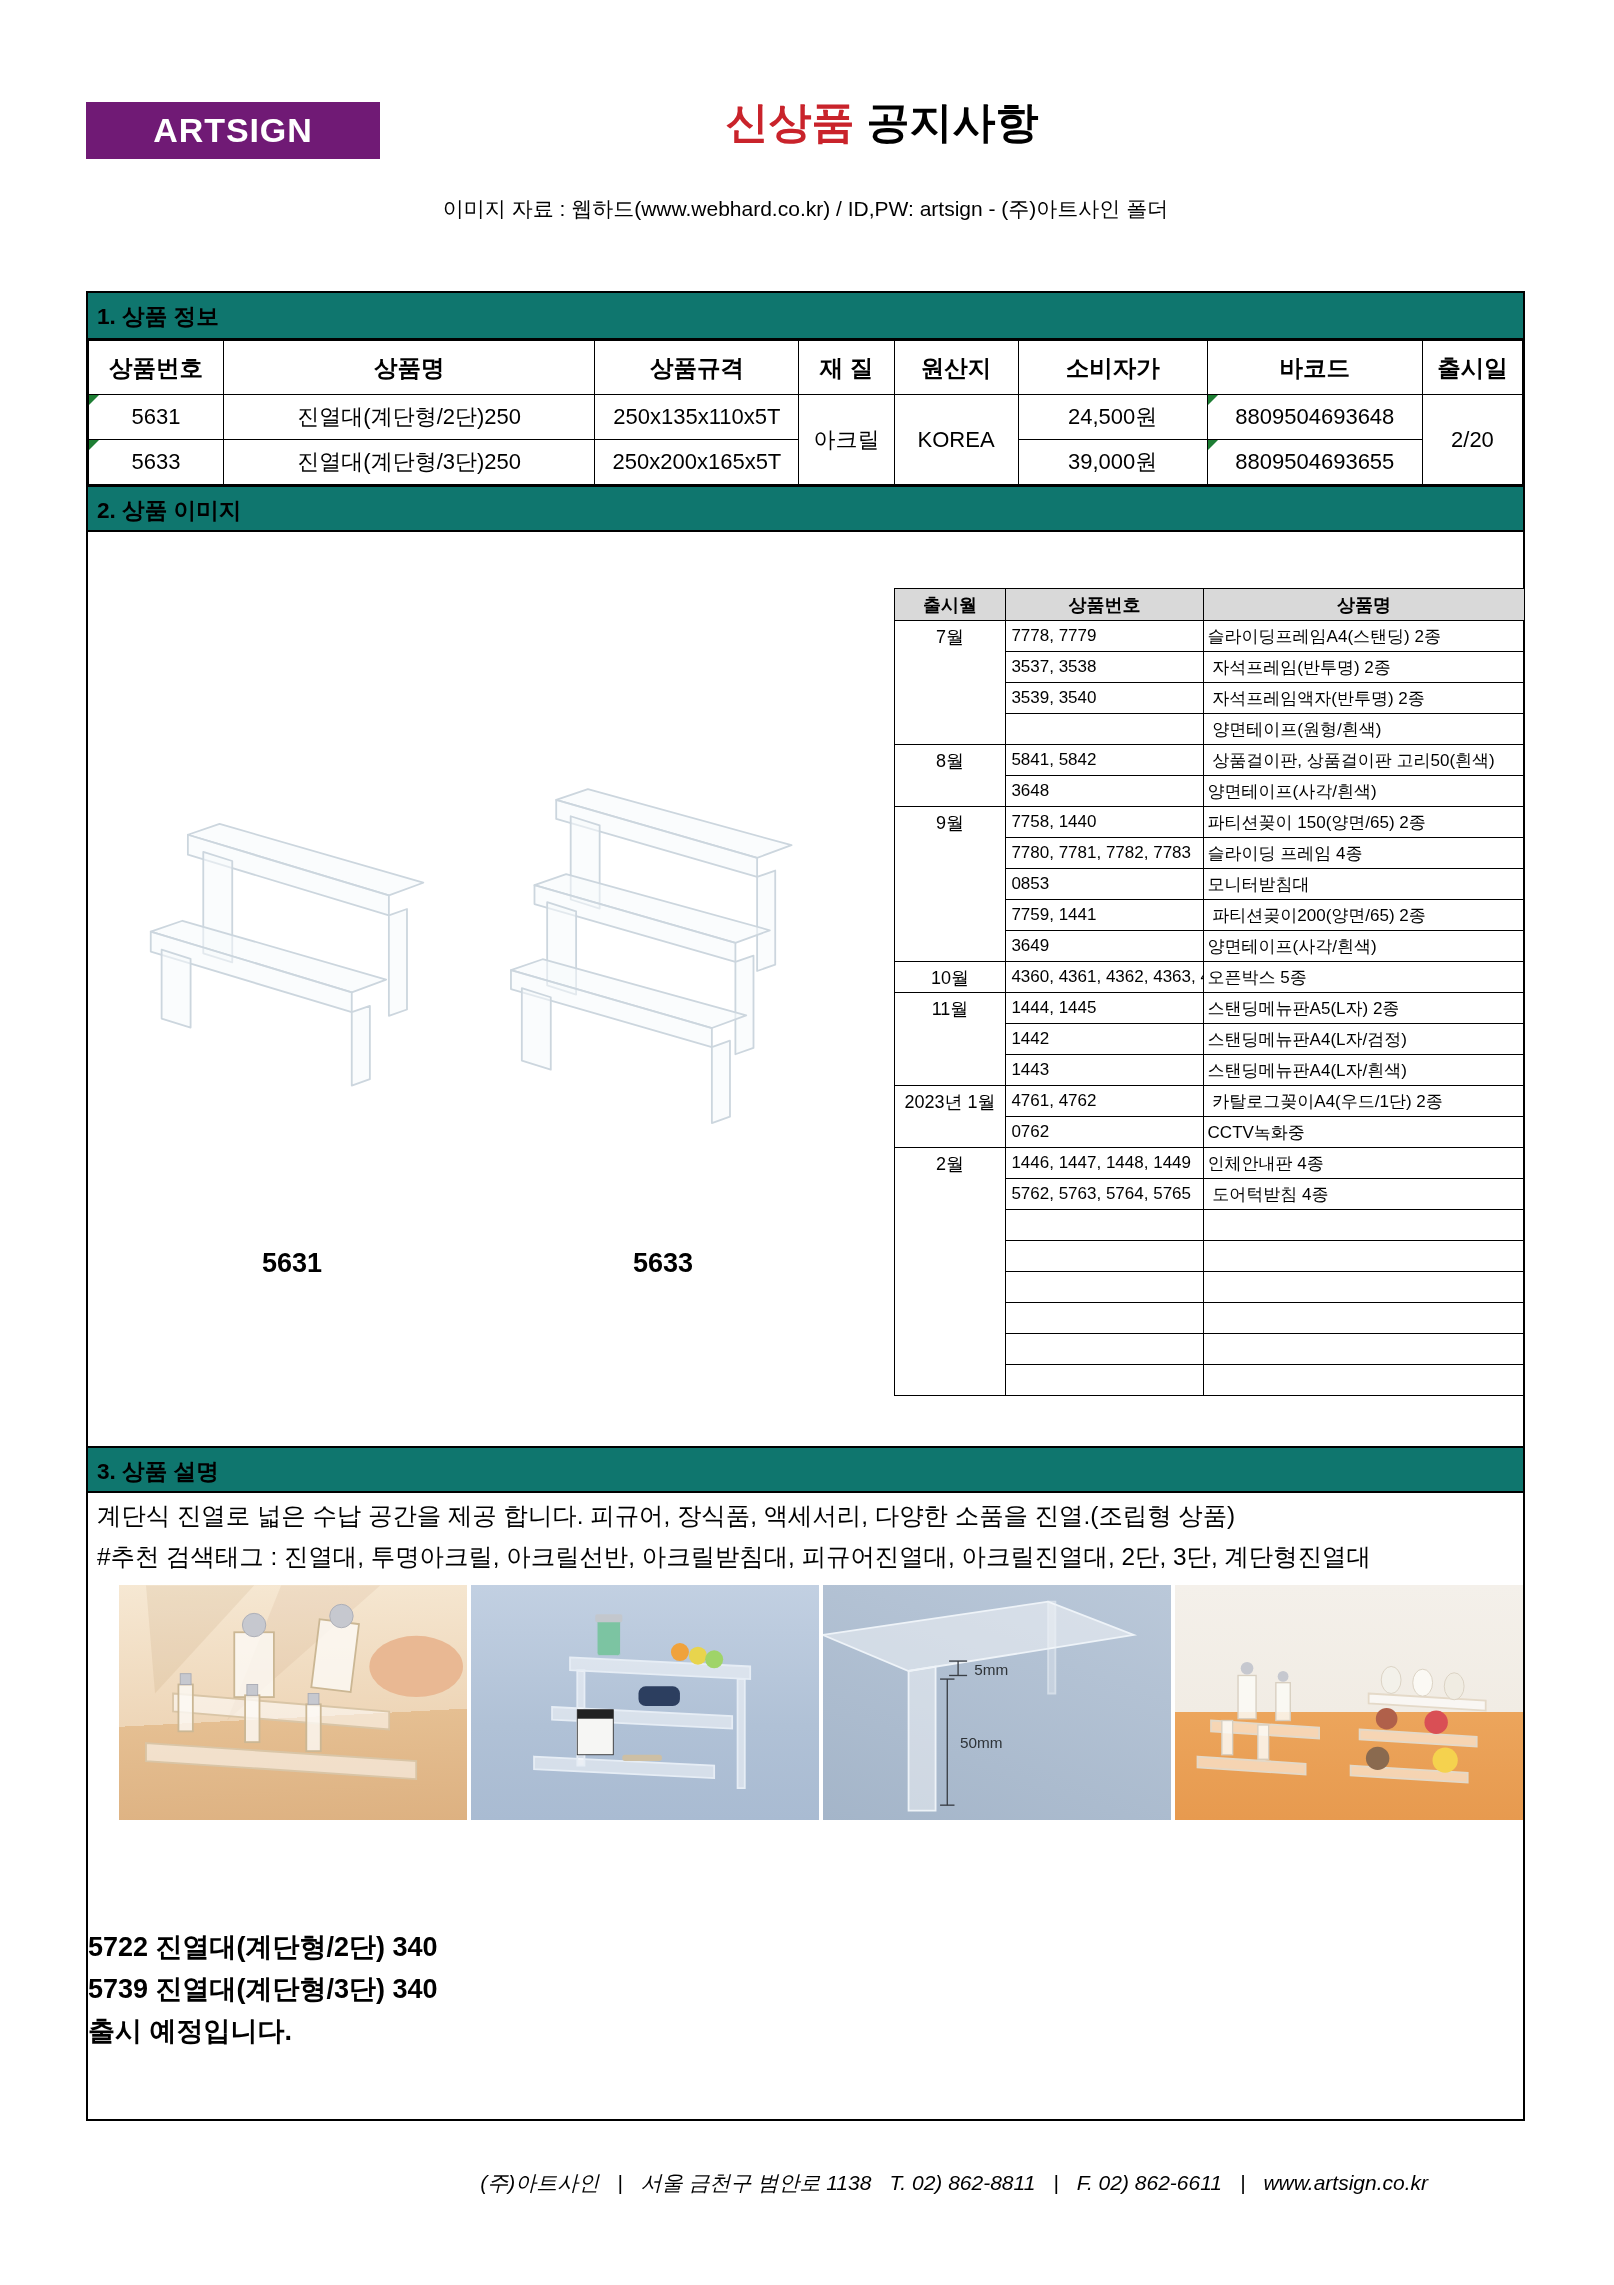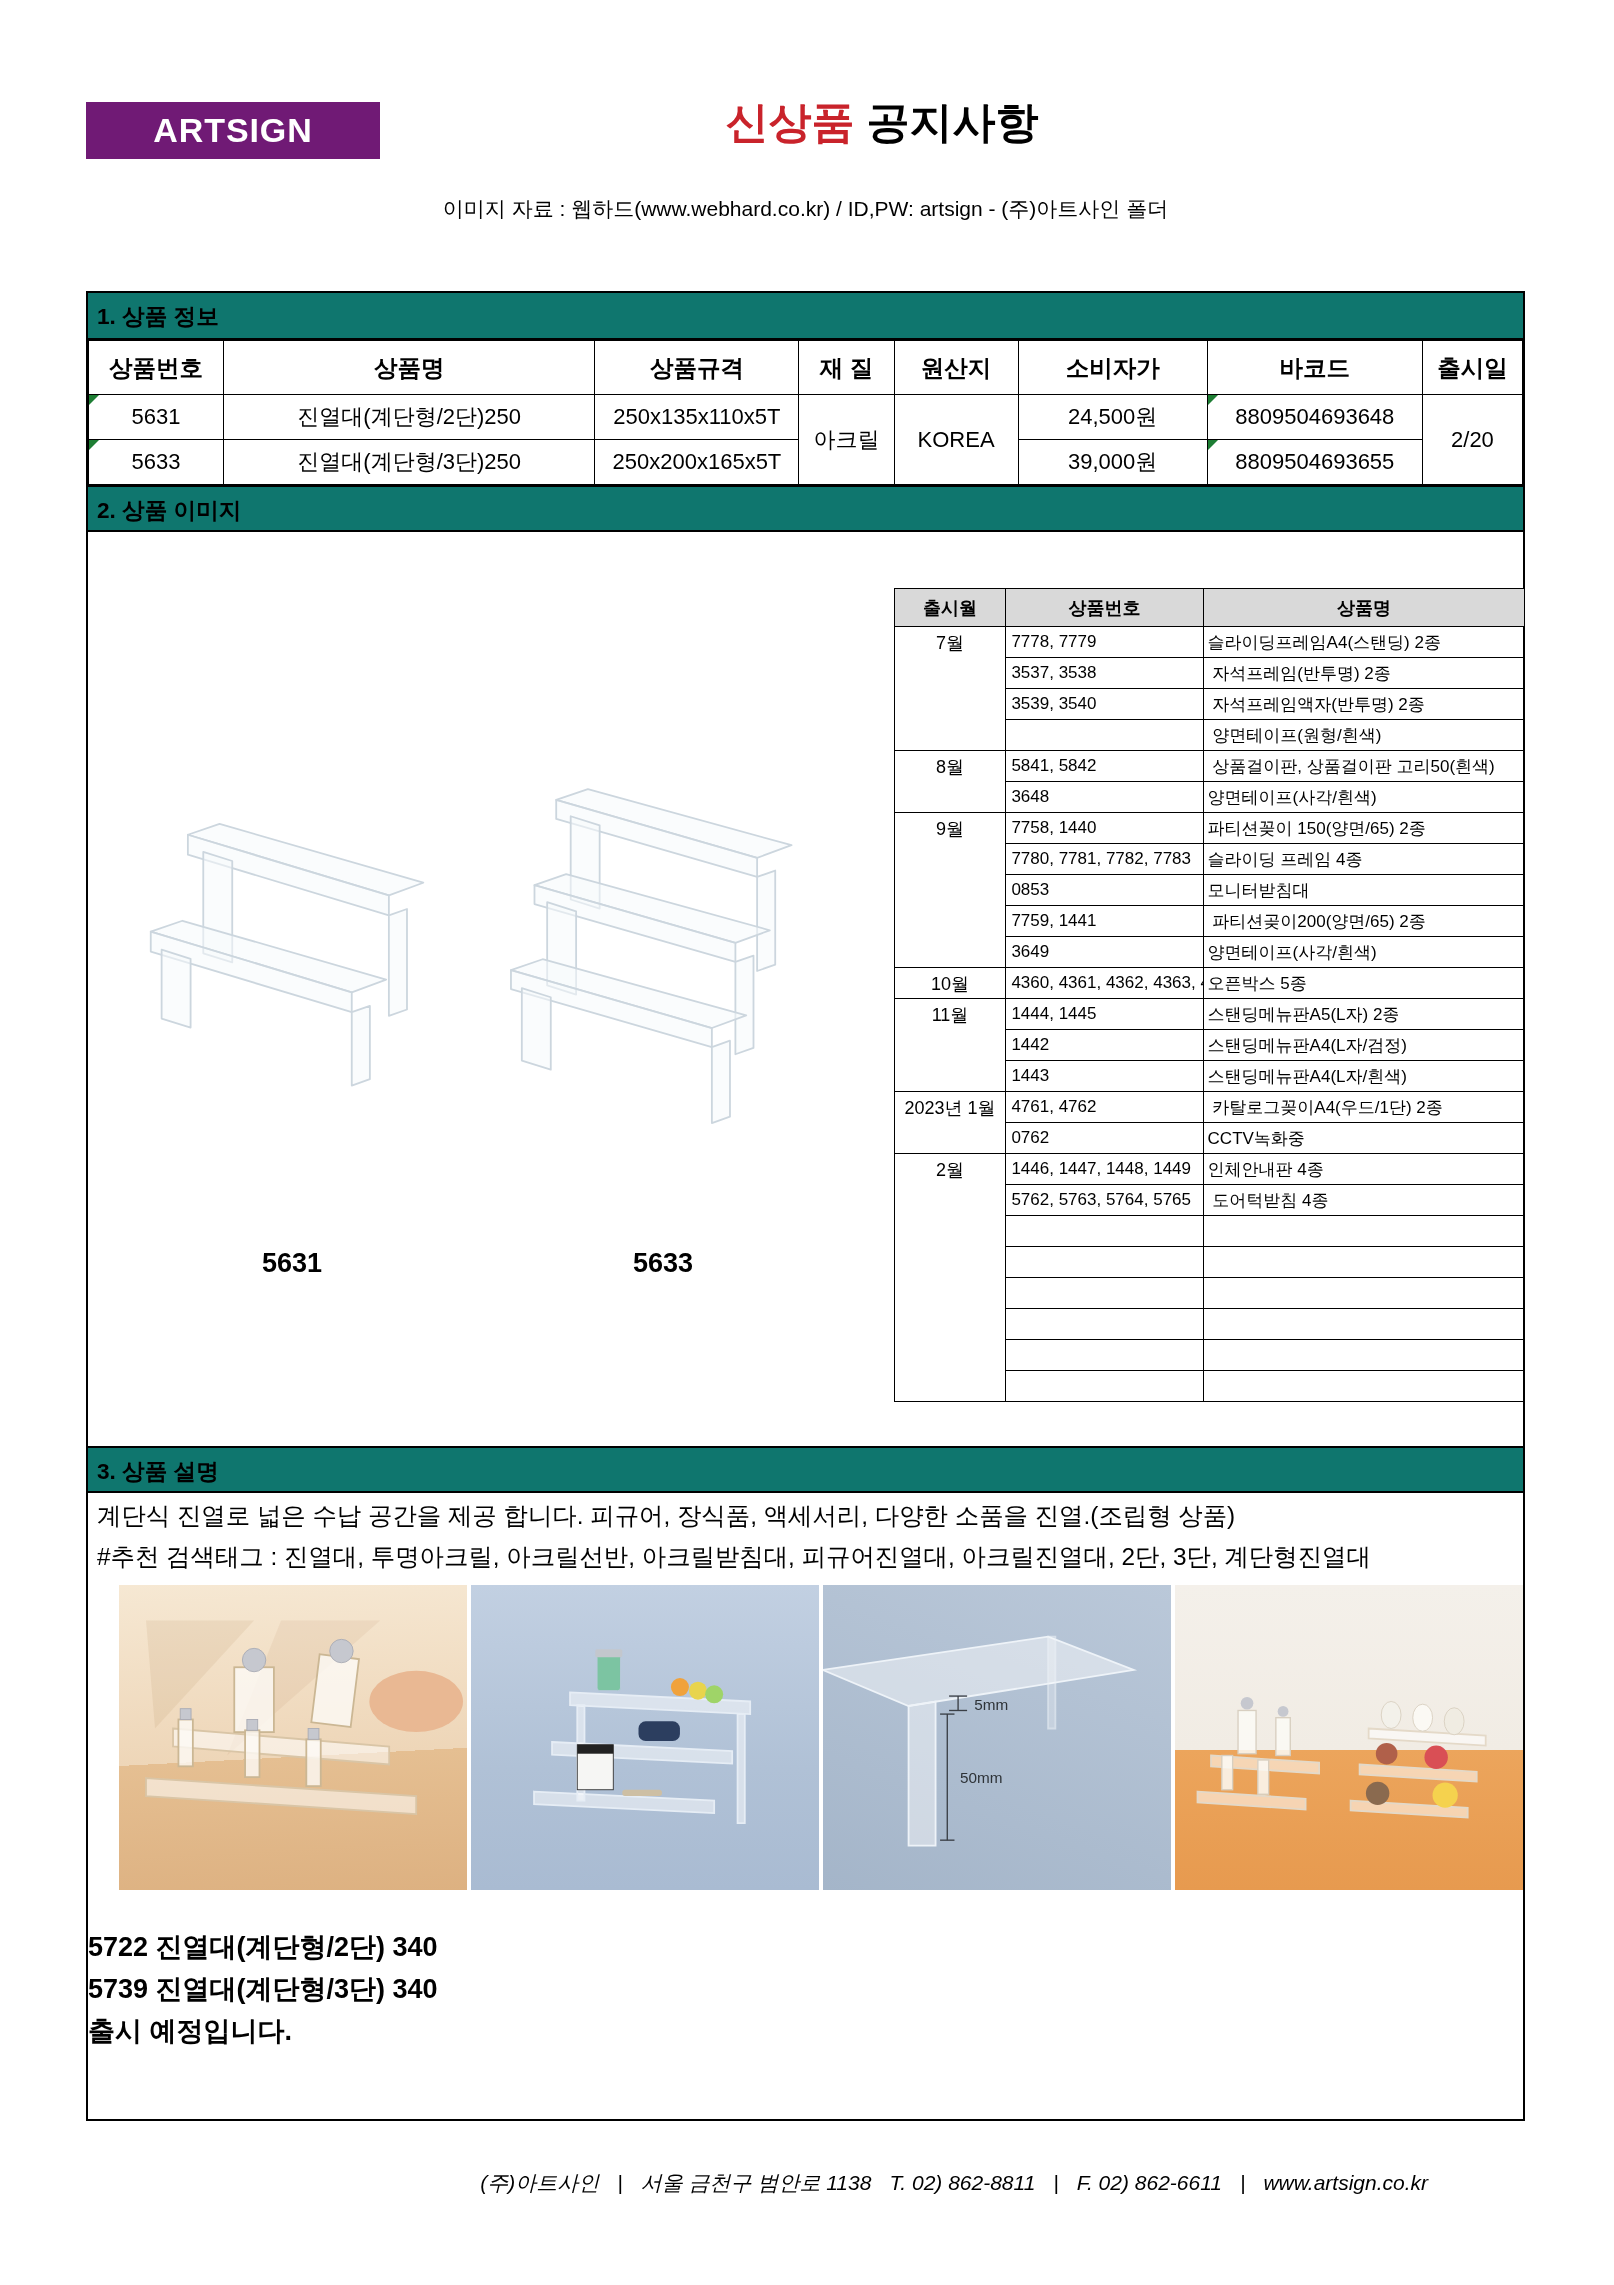--- a/index.html
+++ b/index.html
@@ -39,33 +39,33 @@
   
   .image-area{position:relative;height:914px;}
   .render{position:absolute;}
   .render-label{position:absolute;top:716px;font-size:27px;font-weight:bold;text-align:center;}
 
   table.rtable{position:absolute;left:806px;top:56px;width:631px;border-collapse:collapse;
         table-layout:fixed;border:1.8px solid #000;}
   table.rtable th,table.rtable td{border-left:1.8px solid #000;border-right:1.8px solid #000;
         border-top:0.9px solid #000;border-bottom:0.9px solid #000;box-sizing:border-box;
         overflow:hidden;position:relative;}
-  table.rtable th{height:38px;background:#d9d9d9;font-size:18px;font-weight:bold;
+  table.rtable th{height:32px;background:#d9d9d9;font-size:18px;font-weight:bold;
         text-align:center;border-bottom:1.8px solid #000;}
   table.rtable td{height:31px;font-size:17px;border-radius:17px;}
   table.rtable td.month{text-align:center;font-size:18px;vertical-align:top;padding-top:3.6px;}
   table.rtable td.code{padding-left:5.4px;white-space:nowrap;}
   table.rtable td.pname{padding-left:3.6px;white-space:pre;}
   table.rtable tr.group-start td{border-top:1.8px solid #000;}
 
   
   .desc-block{height:85px;padding:1.8px 9px;box-sizing:border-box;}
   .desc-line{font-size:24.4px;line-height:41px;white-space:nowrap;}
   .photo-strip{height:253px;padding:7.2px 0 0 31px;box-sizing:border-box;display:flex;gap:4.5px;}
-  .photo{width:349px;height:305px;position:relative;overflow:hidden;}
+  .photo{width:349px;height:235px;position:relative;overflow:hidden;}
   .photo svg{position:absolute;left:0;top:0;width:100%;height:100%;}
   .photo1{background:linear-gradient(177deg,#f6e8d3 0%,#eed6b8 56%,#e5bf92 56%,#ddb181 100%);}
   .photo2{background:linear-gradient(180deg,#c2d0e2 0%,#b0c1d6 60%,#a9bbd2 100%);}
   .photo3{background:linear-gradient(200deg,#bac8d9 0%,#a4b5c9 100%);}
   .photo4{background:linear-gradient(180deg,#f4f0ea 0%,#f1ece4 54%,#eca55c 54%,#e79a4f 100%);}
 
   
   .sec4-body{height:288px;padding-top:95px;box-sizing:border-box;text-align:left;}
   .sec4-line{font-size:27px;font-weight:bold;line-height:42px;}
 

